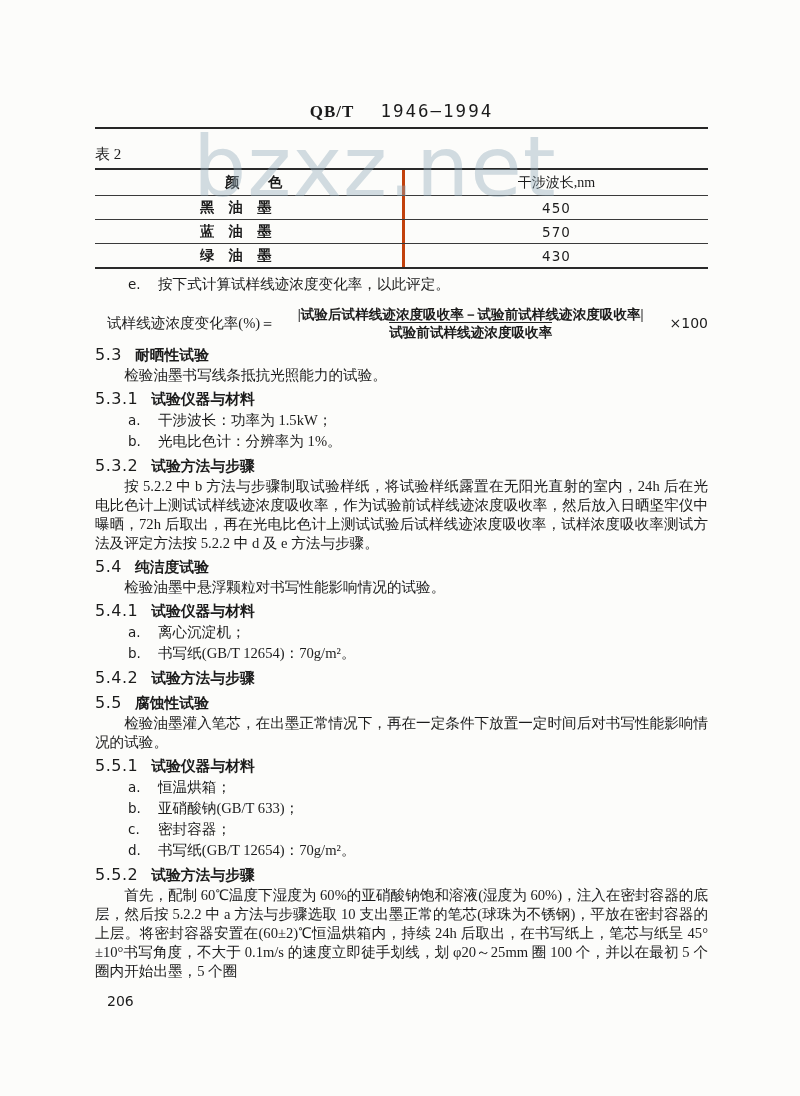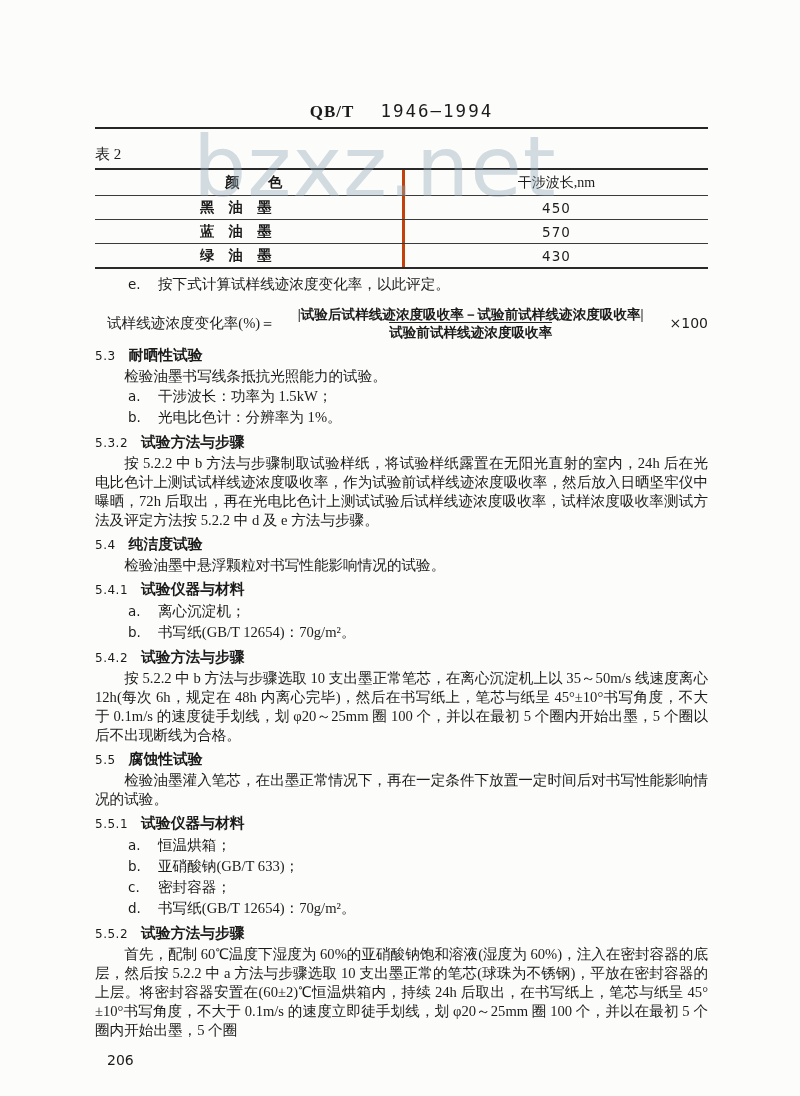--- a/index.html
+++ b/index.html
@@ -49,21 +49,21 @@
   .item-e .lbl { display:inline-block; width:30px; font-family:"DejaVu Sans", sans-serif; font-size:13.5px; }
   .para {
     font-size:14.6px; line-height:19px;
     text-indent:2em; text-align:justify;
   }
   .li { padding-left:33px; font-size:14.6px; line-height:21px; }
   .li .lbl { display:inline-block; width:30px; font-family:"DejaVu Sans", sans-serif; font-size:13.5px; }
 
   
   .h { margin-top:3px; line-height:21px; white-space:nowrap; }
-  .h .num { font-family:"DejaVu Sans", sans-serif; font-size:12px; letter-spacing:0.5px; margin-right:13px; }
+  .h .num { font-family:"DejaVu Sans", sans-serif; font-size:16px; letter-spacing:0.5px; margin-right:13px; }
   .h .ttl { font-family:"Liberation Sans", sans-serif; font-weight:bold; font-size:14.8px; }
 
   
   .formula { display:flex; align-items:center; margin-top:10px; padding-left:12px; }
   .f-lhs { font-size:14.6px; white-space:nowrap; }
   .frac { text-align:center; margin:0 2px; }
   .frac .num { font-weight:bold; font-size:13.6px; line-height:17px; padding:0 2px 2px; white-space:nowrap; }
   .frac .den { font-weight:bold; font-size:13.6px; line-height:17px; padding-top:2px; border-top:1.5px solid #222; white-space:nowrap; }
   .f-mul { font-size:14px; margin-left:3px; font-family:"DejaVu Sans", sans-serif; white-space:nowrap; }
 
@@ -125,20 +125,23 @@
         <span class="den">试验前试样线迹浓度吸收率</span>
       </span>
       <span class="f-mul">×100</span>
     </div>
 
     <div class="h">
       <span class="num">5.3</span><span class="ttl">耐晒性试验</span>
     </div>
     <div class="para">检验油墨书写线条抵抗光照能力的试验。</div>
 
+    <div class="h">
+      <span class="num">5.3.1</span><span class="ttl">试验仪器与材料</span>
+    </div>
     <div class="li">
       <span class="lbl">a.</span><span>干涉波长：功率为 1.5kW；</span>
     </div>
     <div class="li">
       <span class="lbl">b.</span><span>光电比色计：分辨率为 1%。</span>
     </div>
 
     <div class="h">
       <span class="num">5.3.2</span><span class="ttl">试验方法与步骤</span>
     </div>
@@ -155,21 +158,20 @@
     <div class="li">
       <span class="lbl">a.</span><span>离心沉淀机；</span>
     </div>
     <div class="li">
       <span class="lbl">b.</span><span>书写纸(GB/T 12654)：70g/m²。</span>
     </div>
 
     <div class="h">
       <span class="num">5.4.2</span><span class="ttl">试验方法与步骤</span>
     </div>
-    <div class="para">按 5.2.2 中 b 方法与步骤选取 10 支出墨正常笔芯，在离心沉淀机上以 35～50m/s 线速度离心 12h(每次 6h，规定在 48h 内离心完毕)，然后在书写纸上，笔芯与纸呈 45°±10°书写角度，不大于 0.1m/s 的速度徒手划线，划 φ20～25mm 圈 100 个，并以在最初 5 个圈内开始出墨，5 个圈以后不出现断线为合格。</div>
 
     <div class="h">
       <span class="num">5.5</span><span class="ttl">腐蚀性试验</span>
     </div>
     <div class="para">检验油墨灌入笔芯，在出墨正常情况下，再在一定条件下放置一定时间后对书写性能影响情况的试验。</div>
 
     <div class="h">
       <span class="num">5.5.1</span><span class="ttl">试验仪器与材料</span>
     </div>
     <div class="li">

